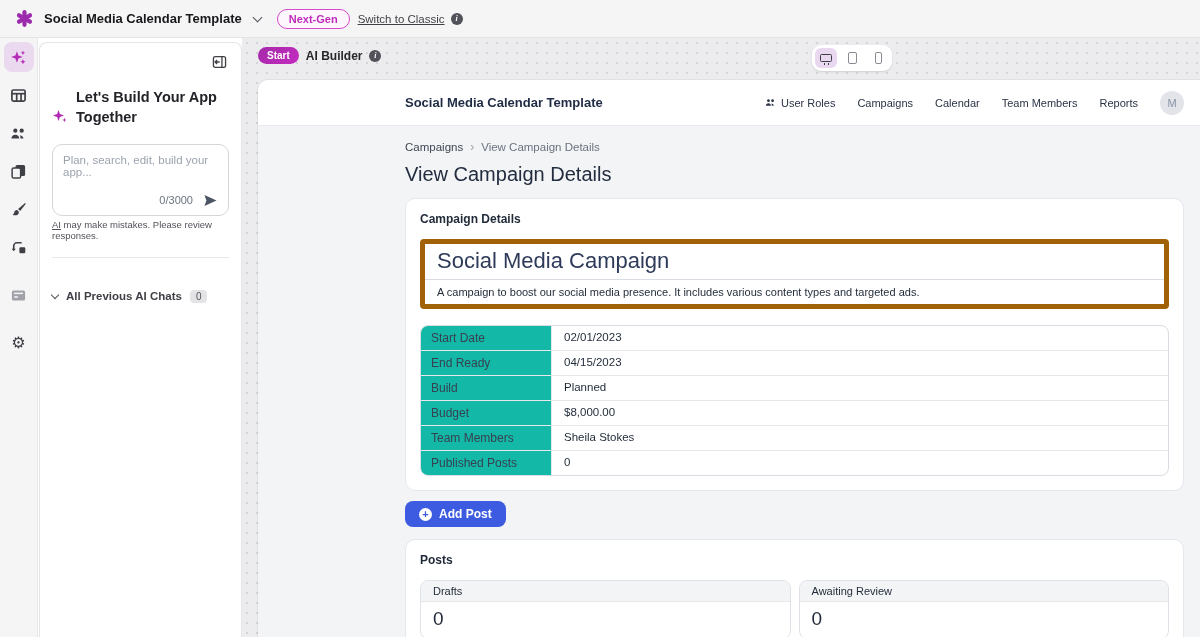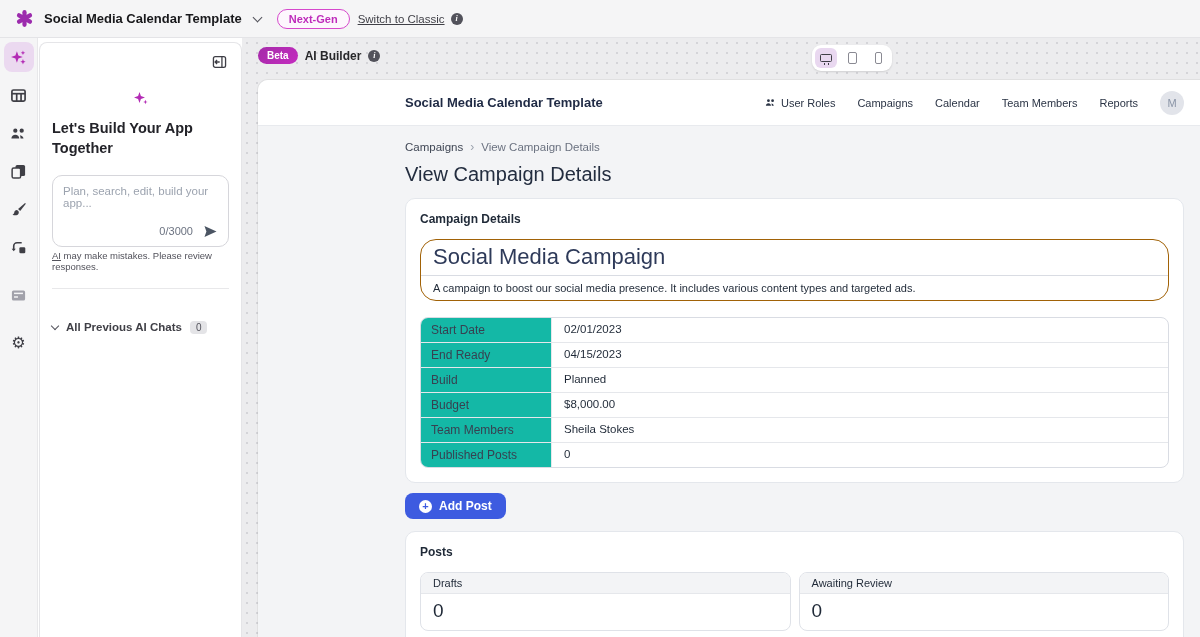--- a/index.html
+++ b/index.html
@@ -27,21 +27,21 @@
   .rail-btn.active{background:#EBD9F0;}
   .rail-btn.muted{color:#A1A1AA;}
   .rail-btn svg{display:block;}
   .gear-glyph{font-size:16px;line-height:1;color:#3F3F46;font-family:"DejaVu Sans",sans-serif;}
   .rail-gap{height:10px;}
 
   
   .ai-panel{position:absolute;left:39px;top:42px;width:203px;height:595px;background:#fff;border:1px solid var(--panel-border);border-bottom:none;border-radius:8px 8px 0 0;padding:10px 12px;}
   .collapse-row{display:flex;justify-content:flex-end;}
   .collapse-btn{color:#3F3F46;cursor:pointer;padding:2px;}
-  .ai-head{display:flex;gap:8px;margin-top:12px;align-items:center;flex-direction:column;}
+  .ai-head{display:flex;gap:8px;margin-top:12px;align-items:flex-end;}
   .ai-head .spark{margin-top:3px;flex:none;}
   .ai-head h2{font-size:14.5px;font-weight:bold;color:#232329;line-height:1.4;}
   .input-box{margin-top:16px;border:1px solid #D6D6DB;border-radius:10px;padding:9px 10px 8px;}
   .input-box textarea{width:100%;height:34px;border:none;outline:none;resize:none;font-size:11.5px;color:#27272A;background:transparent;}
   .input-box textarea::placeholder{color:#9CA3AF;}
   .input-foot{display:flex;justify-content:flex-end;align-items:center;gap:10px;margin-top:2px;}
   .counter{font-size:11px;color:#6B7280;}
   .send-btn{cursor:pointer;display:flex;align-items:center;}
   .disclaimer{font-size:9.5px;color:#52525B;margin-top:3px;}
   .disclaimer .ai-u{text-decoration:underline;}
@@ -72,21 +72,21 @@
   .pv-nav-item{font-size:11px;color:#2B3445;cursor:pointer;display:flex;align-items:center;gap:5px;}
   .avatar{width:24px;height:24px;border-radius:50%;background:#E2E4EA;color:#8A94A6;font-size:11px;display:flex;align-items:center;justify-content:center;cursor:pointer;}
   .pv-body{padding:14px 16px 0 147px;}
   .crumbs{display:flex;align-items:center;gap:7px;font-size:11.5px;}
   .crumb-link{color:#3F4654;cursor:pointer;}
   .crumb-sep{color:#9CA3AF;font-size:12px;}
   .crumb-cur{color:#6B7280;}
   .page-title{font-size:20px;font-weight:500;color:var(--text-dark);margin-top:9px;}
   .card{background:#fff;border:1px solid var(--card-border);border-radius:10px;padding:13px 14px 14px;margin-top:12px;}
   .sec-label{font-size:12px;font-weight:bold;color:#1F2937;}
-  .name-desc{border:1px solid #a16207;border-radius:16px;margin-top:13px;overflow:hidden;}
+  .name-desc{border:5px solid #a16207;border-radius:4px;margin-top:13px;overflow:hidden;}
   .camp-name{font-size:22px;font-weight:500;color:#2E3A59;padding:4px 12px 5px;}
   .camp-desc{font-size:11px;color:#1F2937;padding:6px 12px;border-top:1px solid #D9DCE3;}
   .ftable{border:1px solid #D9DCE3;border-radius:8px;margin-top:16px;overflow:hidden;}
   .trow{display:flex;border-top:1px solid #E5E7EB;}
   .trow:first-child{border-top:none;}
   .tlabel{width:131px;flex:none;background:#14b8a6;border-right:1px solid #E5E7EB;font-size:12px;color:#374151;padding:5px 10px;}
   .tvalue{font-size:11.5px;color:#1F2937;padding:5px 12px;}
   .add-post{margin-top:10px;display:inline-flex;align-items:center;gap:7px;background:var(--blue);color:#fff;font-size:12px;font-weight:bold;border:none;border-radius:8px;height:26px;padding:0 14px;cursor:pointer;}
   .plus-circ{width:13px;height:13px;border-radius:50%;background:#fff;color:var(--blue);font-size:11px;font-weight:bold;display:flex;align-items:center;justify-content:center;line-height:1;}
   .stats{display:grid;grid-template-columns:1fr 1fr;gap:8px;margin-top:13px;}
@@ -205,21 +205,21 @@
   <div class="panel-div"></div>
   <div class="chats-row">
     <span class="chev-sm"></span>
     <span class="chats-label">All Previous AI Chats</span>
     <span class="count-badge">0</span>
   </div>
 </div>
 
 <div class="canvas">
   <div class="canvas-head">
-    <span class="beta-badge">Beta</span>
+    <span class="beta-badge">Start</span>
     <span class="builder-label">AI Builder</span>
     <span class="info-dot">i</span>
   </div>
   <div class="device-toggle">
     <span class="dev-btn active">
         <span class="ic-desktop"></span>
       </span>
     <span class="dev-btn">
         <span class="ic-tablet"></span>
       </span>

